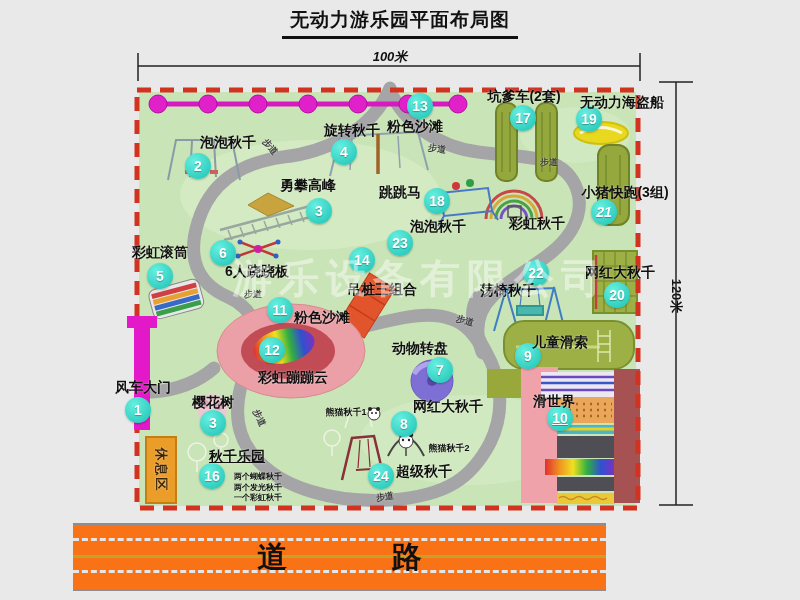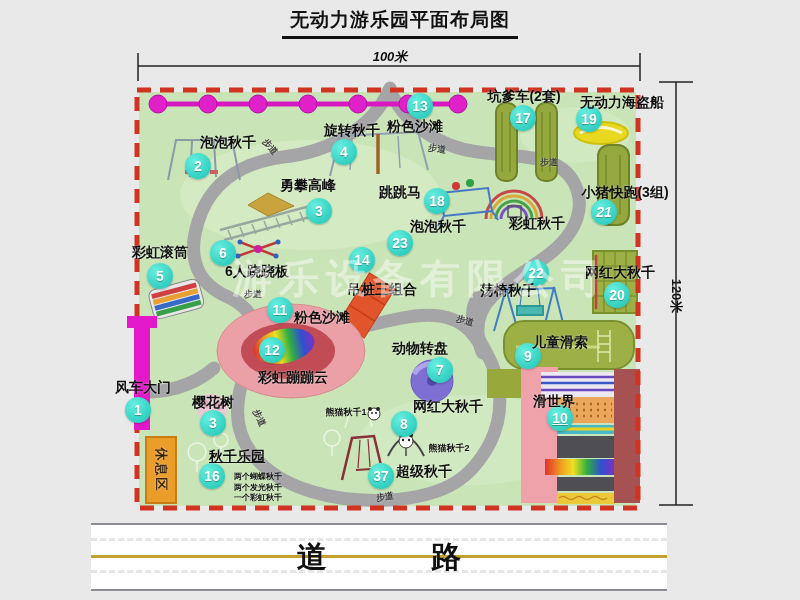--- a/index.html
+++ b/index.html
@@ -21,22 +21,22 @@
   .marker{position:absolute;width:26px;height:26px;border-radius:50%;
           transform:translate(-50%,-50%);
           background:radial-gradient(circle at 35% 30%, #66efe0, #1cc2b4);
           color:#fff;font-size:14px;font-weight:bold;
           display:flex;align-items:center;justify-content:center;
           box-shadow:0 1px 2px rgba(0,0,0,.25);text-shadow:0 1px 1px rgba(0,0,0,.3);}
   .watermark{position:absolute;color:rgba(255,255,255,.45);font-weight:bold;
              white-space:nowrap;transform:translate(-50%,-50%);text-align:right;}
   .wm1{left:420px;top:278px;font-size:40px;letter-spacing:7px;}
   .wm2{left:412px;top:321px;font-size:38px;letter-spacing:2px;}
-  .road{position:absolute;left:91px;top:523px;width:576px;height:64px;
-        background:#ffffff;border-top:2px solid #8d8d93;border-bottom:2px solid #8d8d93;}
+  .road{position:absolute;left:73px;top:523px;width:533px;height:64px;
+        background:#f97316;border-top:2px solid #8d8d93;border-bottom:2px solid #8d8d93;}
   .lane{position:absolute;left:0;width:100%;height:0;border-top:3px dashed #e6e6e6;}
   .lane.l1{top:13px;} .lane.l2{top:45px;}
   .midline{position:absolute;left:0;top:30px;width:100%;height:3px;background:#c2a12c;}
   .road-label{position:absolute;left:50%;top:50%;transform:translate(-50%,-50%);
               font-size:30px;font-weight:bold;color:#111;letter-spacing:48px;text-indent:48px;
               white-space:nowrap;}
 </style>
 </head>
 <body>
 
@@ -302,21 +302,21 @@
       <div class="marker" style="left: 589px; top: 119px;">19</div>
       <div class="map-label" style="left: 622px; top: 103px; transform: translate(-50%, -50%) rotate(0deg);">无动力海盗船</div>
       <div class="marker" style="left: 617px; top: 295px;">20</div>
       <div class="map-label" style="left: 620px; top: 273px; transform: translate(-50%, -50%) rotate(0deg); text-align: right;">网红大秋千</div>
       <div class="marker" style="left: 604px; top: 212px; font-style: italic;">21</div>
       <div class="map-label" style="left: 625px; top: 193px; transform: translate(-50%, -50%) rotate(0deg);">小猪快跑(3组)</div>
       <div class="marker" style="left: 536px; top: 273px;">22</div>
       <div class="map-label" style="left: 508px; top: 291px; transform: translate(-50%, -50%) rotate(0deg);">荡椅秋千</div>
       <div class="marker" style="left: 400px; top: 243px;">23</div>
       <div class="map-label" style="left: 438px; top: 227px; transform: translate(-50%, -50%) rotate(0deg);">泡泡秋千</div>
-      <div class="marker" style="left: 381px; top: 476px;">37</div>
+      <div class="marker" style="left: 381px; top: 476px;">24</div>
       <div class="map-label" style="left: 424px; top: 472px; transform: translate(-50%, -50%) rotate(0deg);">超级秋千</div>
       <div class="map-label" style="left: 537px; top: 224px; font-size: 14px; transform: translate(-50%, -50%) rotate(0deg);">彩虹秋千</div>
       <div class="map-label rest" style="left: 161px; top: 470px; font-size: 13px; transform: translate(-50%, -50%) rotate(90deg);">休息区</div>
       <div class="map-label" style="left: 346px; top: 412px; font-size: 9px; transform: translate(-50%, -50%) rotate(0deg);">熊猫秋千1</div>
       <div class="map-label" style="left: 449px; top: 448px; font-size: 9px; transform: translate(-50%, -50%) rotate(0deg);">熊猫秋千2</div>
       <div class="map-label" style="left: 258px; top: 476px; font-size: 8px; transform: translate(-50%, -50%) rotate(0deg);">两个蝴蝶秋千</div>
       <div class="map-label" style="left: 258px; top: 487px; font-size: 8px; transform: translate(-50%, -50%) rotate(0deg);">两个发光秋千</div>
       <div class="map-label" style="left: 258px; top: 497px; font-size: 8px; transform: translate(-50%, -50%) rotate(0deg);">一个彩虹秋千</div>
       <div class="map-label path" style="left: 270px; top: 147px; font-size: 9px; transform: translate(-50%, -50%) rotate(50deg);">步道</div>
       <div class="map-label path" style="left: 437px; top: 149px; font-size: 9px; transform: translate(-50%, -50%) rotate(8deg);">步道</div>

